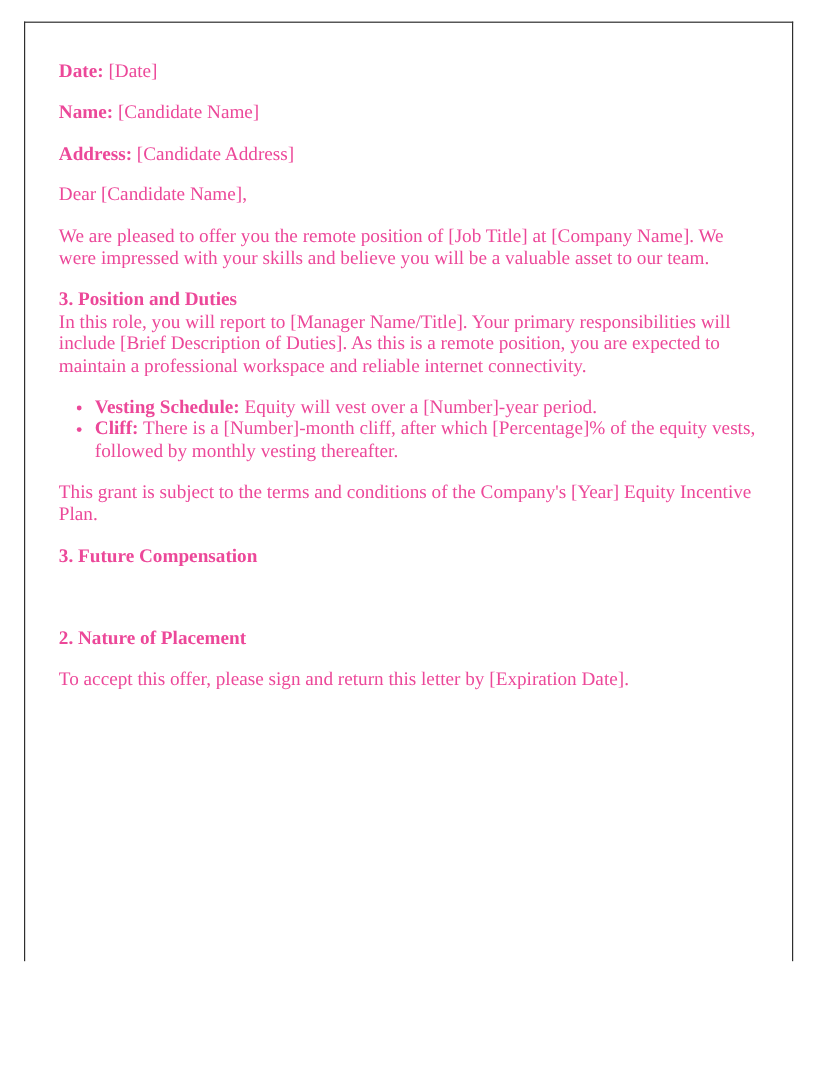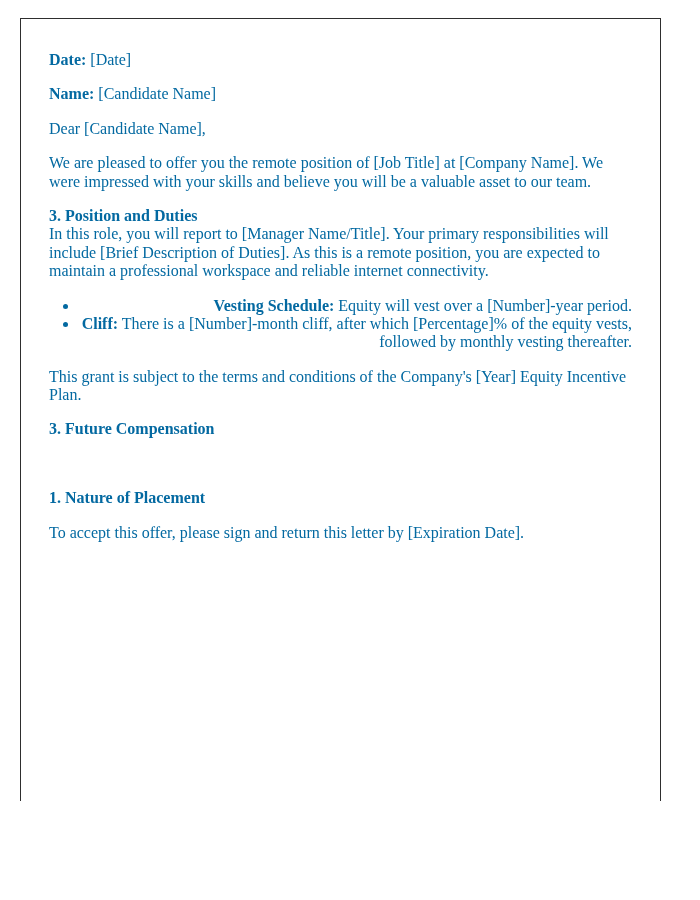--- a/index.html
+++ b/index.html
@@ -9,21 +9,21 @@
     width: 700px;
     height: 900px;
     overflow: hidden;
   }
   .canvas {
     position: relative;
     width: 700px;
     height: 900px;
     background: #ffffff;
     font-family: "Liberation Serif", "DejaVu Serif", serif;
-    color: #0369a1;
+    color: #ec4899;
   }
   .doc-box {
     position: absolute;
     left: 20px;
     top: 18px;
     width: 583px;              
     height: 766px;             
     border-top: 1px solid #2e2e2e;
     border-left: 1px solid #2e2e2e;
     border-right: 1px solid #2e2e2e;
@@ -35,51 +35,51 @@
   }
   .doc-box p {
     margin: 16px 0;
   }
   .doc-box ul {
     margin: 16px 0;
     padding-left: 30px;
   }
   .doc-box li {
     margin: 0;
-    text-align: right;
   }
   b, strong { font-weight: bold; }
 </style>
 </head>
 <body>
 
 <div class="canvas">
   <div class="doc-box">
 
     <p><strong>Date:</strong> <span>[Date]</span></p>
 
     <p><strong>Name:</strong> <span>[Candidate Name]</span></p>
 
+    <p><strong>Address:</strong> <span>[Candidate Address]</span></p>
 
     <p>Dear [Candidate Name],</p>
 
     <p>We are pleased to offer you the remote position of [Job Title] at [Company Name]. We were impressed with your skills and believe you will be a valuable asset to our team.</p>
 
     <p><strong>3. Position and Duties</strong><br><span>In this role, you will report to [Manager Name/Title]. Your primary responsibilities will include [Brief Description of Duties]. As this is a remote position, you are expected to maintain a professional workspace and reliable internet connectivity.</span></p>
 
 
     <ul>
       <li><strong>Vesting Schedule:</strong> <span>Equity will vest over a [Number]-year period.</span></li>
       <li><strong>Cliff:</strong> <span>There is a [Number]-month cliff, after which [Percentage]% of the equity vests, followed by monthly vesting thereafter.</span></li>
     </ul>
 
     <p>This grant is subject to the terms and conditions of the Company's [Year] Equity Incentive Plan.</p>
 
     <p><strong>3. Future Compensation</strong><br></p>
 
     <p><br></p>
 
-    <p><strong>1. Nature of Placement</strong><br></p>
+    <p><strong>2. Nature of Placement</strong><br></p>
 
     <p>To accept this offer, please sign and return this letter by [Expiration Date].</p>
 
   </div>
 </div>
 
 </body></html>

